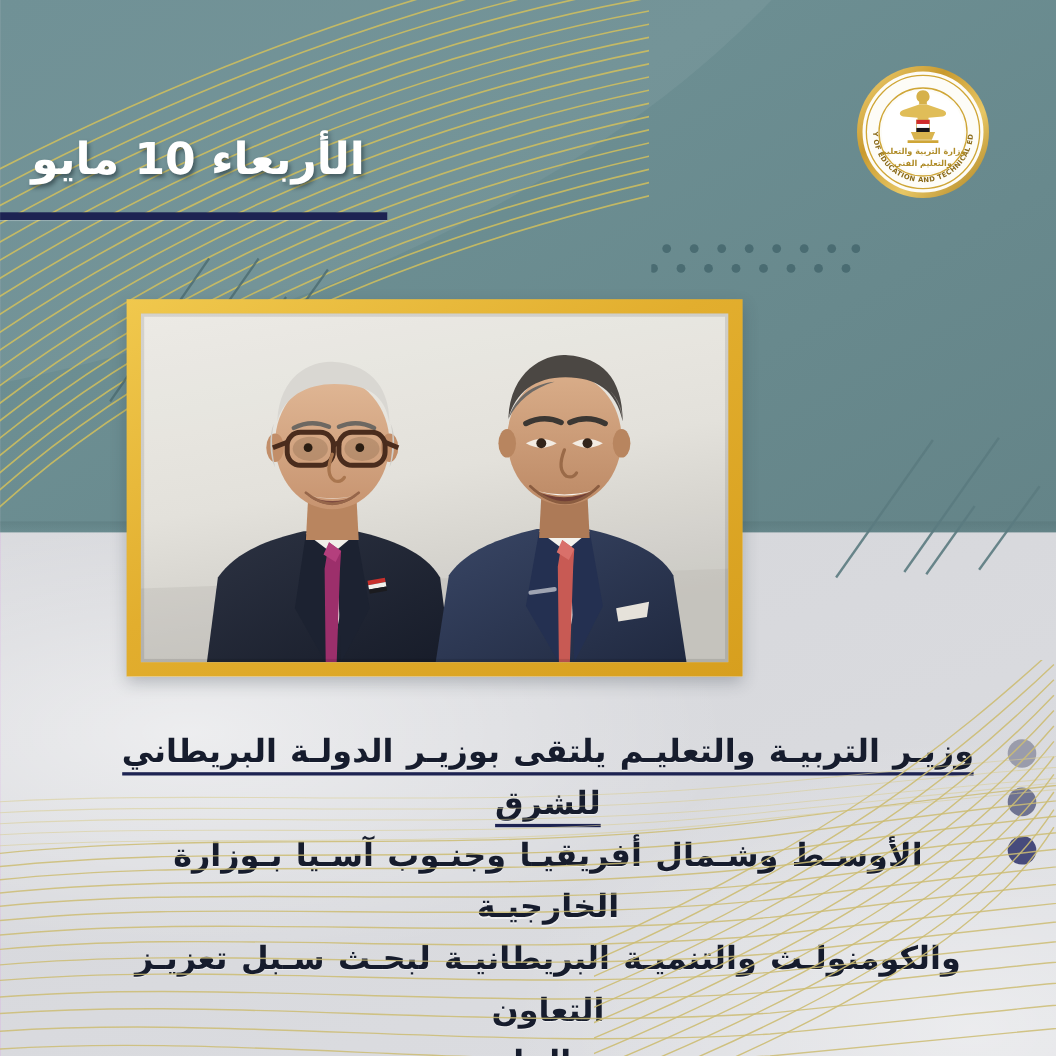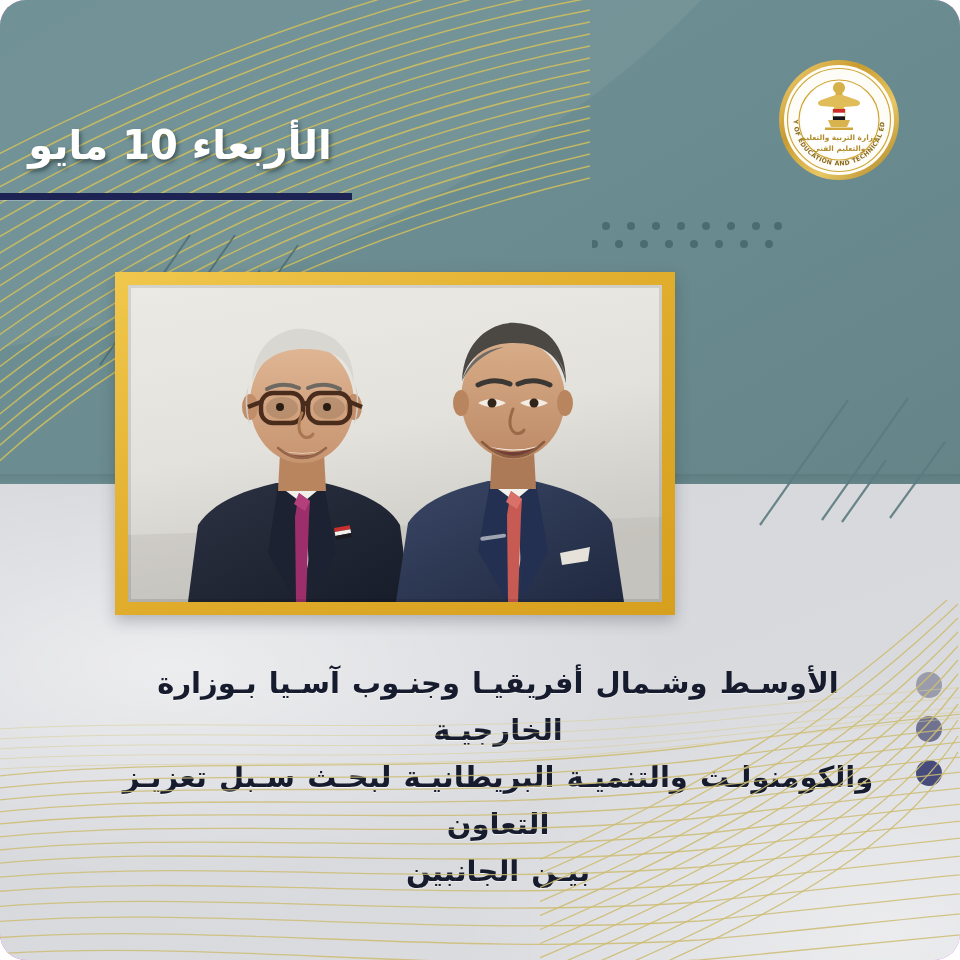--- a/index.html
+++ b/index.html
@@ -9,21 +9,20 @@
     background: #ffffff;
   }
   .card {
     position: relative;
     width: 960px;
     height: 960px;
     overflow: hidden;
     font-family: "DejaVu Sans", "Liberation Sans", sans-serif;
     background: #d946ef;
     user-select: none;
-    border-radius: 26px;
   }
 
   
   .bg-lower {
     position: absolute;
     inset: 0;
     background: linear-gradient(160deg, #e3e4e7 0%, #d6d7db 45%, #dcdde1 100%);
   }
   .bg-lower-sheen {
     position: absolute;
@@ -444,20 +443,23 @@
     </div>
   </div>
 
   <div class="bullets">
     <span class="bullet b1"></span>
     <span class="bullet b2"></span>
     <span class="bullet b3"></span>
   </div>
 
   <div class="headline">
+    <div>
+      <span class="u">وزيـر التربيـة والتعليـم يلتقى بوزيـر الدولـة البريطاني للشرق</span>
+    </div>
     <div>الأوسـط وشـمال أفريقيـا وجنـوب آسـيا بـوزارة الخارجيـة</div>
     <div>والكومنولـث والتنميـة البريطانيـة لبحـث سـبل تعزيـز التعاون</div>
     <div>بيـن الجانبين</div>
   </div>
 
   <svg class="fan-bottom" viewBox="0 0 960 300" aria-hidden="true">
     <g fill="none" stroke="#cdbd74" stroke-width="1.3" opacity=".85">
       <path d="M-20 118 C200 92 430 120 700 86 C820 70 900 60 980 52"></path>
       <path d="M-20 130 C200 104 430 132 700 100 C820 84 900 74 980 66"></path>
       <path d="M-20 142 C200 116 430 144 700 114 C820 98 900 88 980 80"></path>

